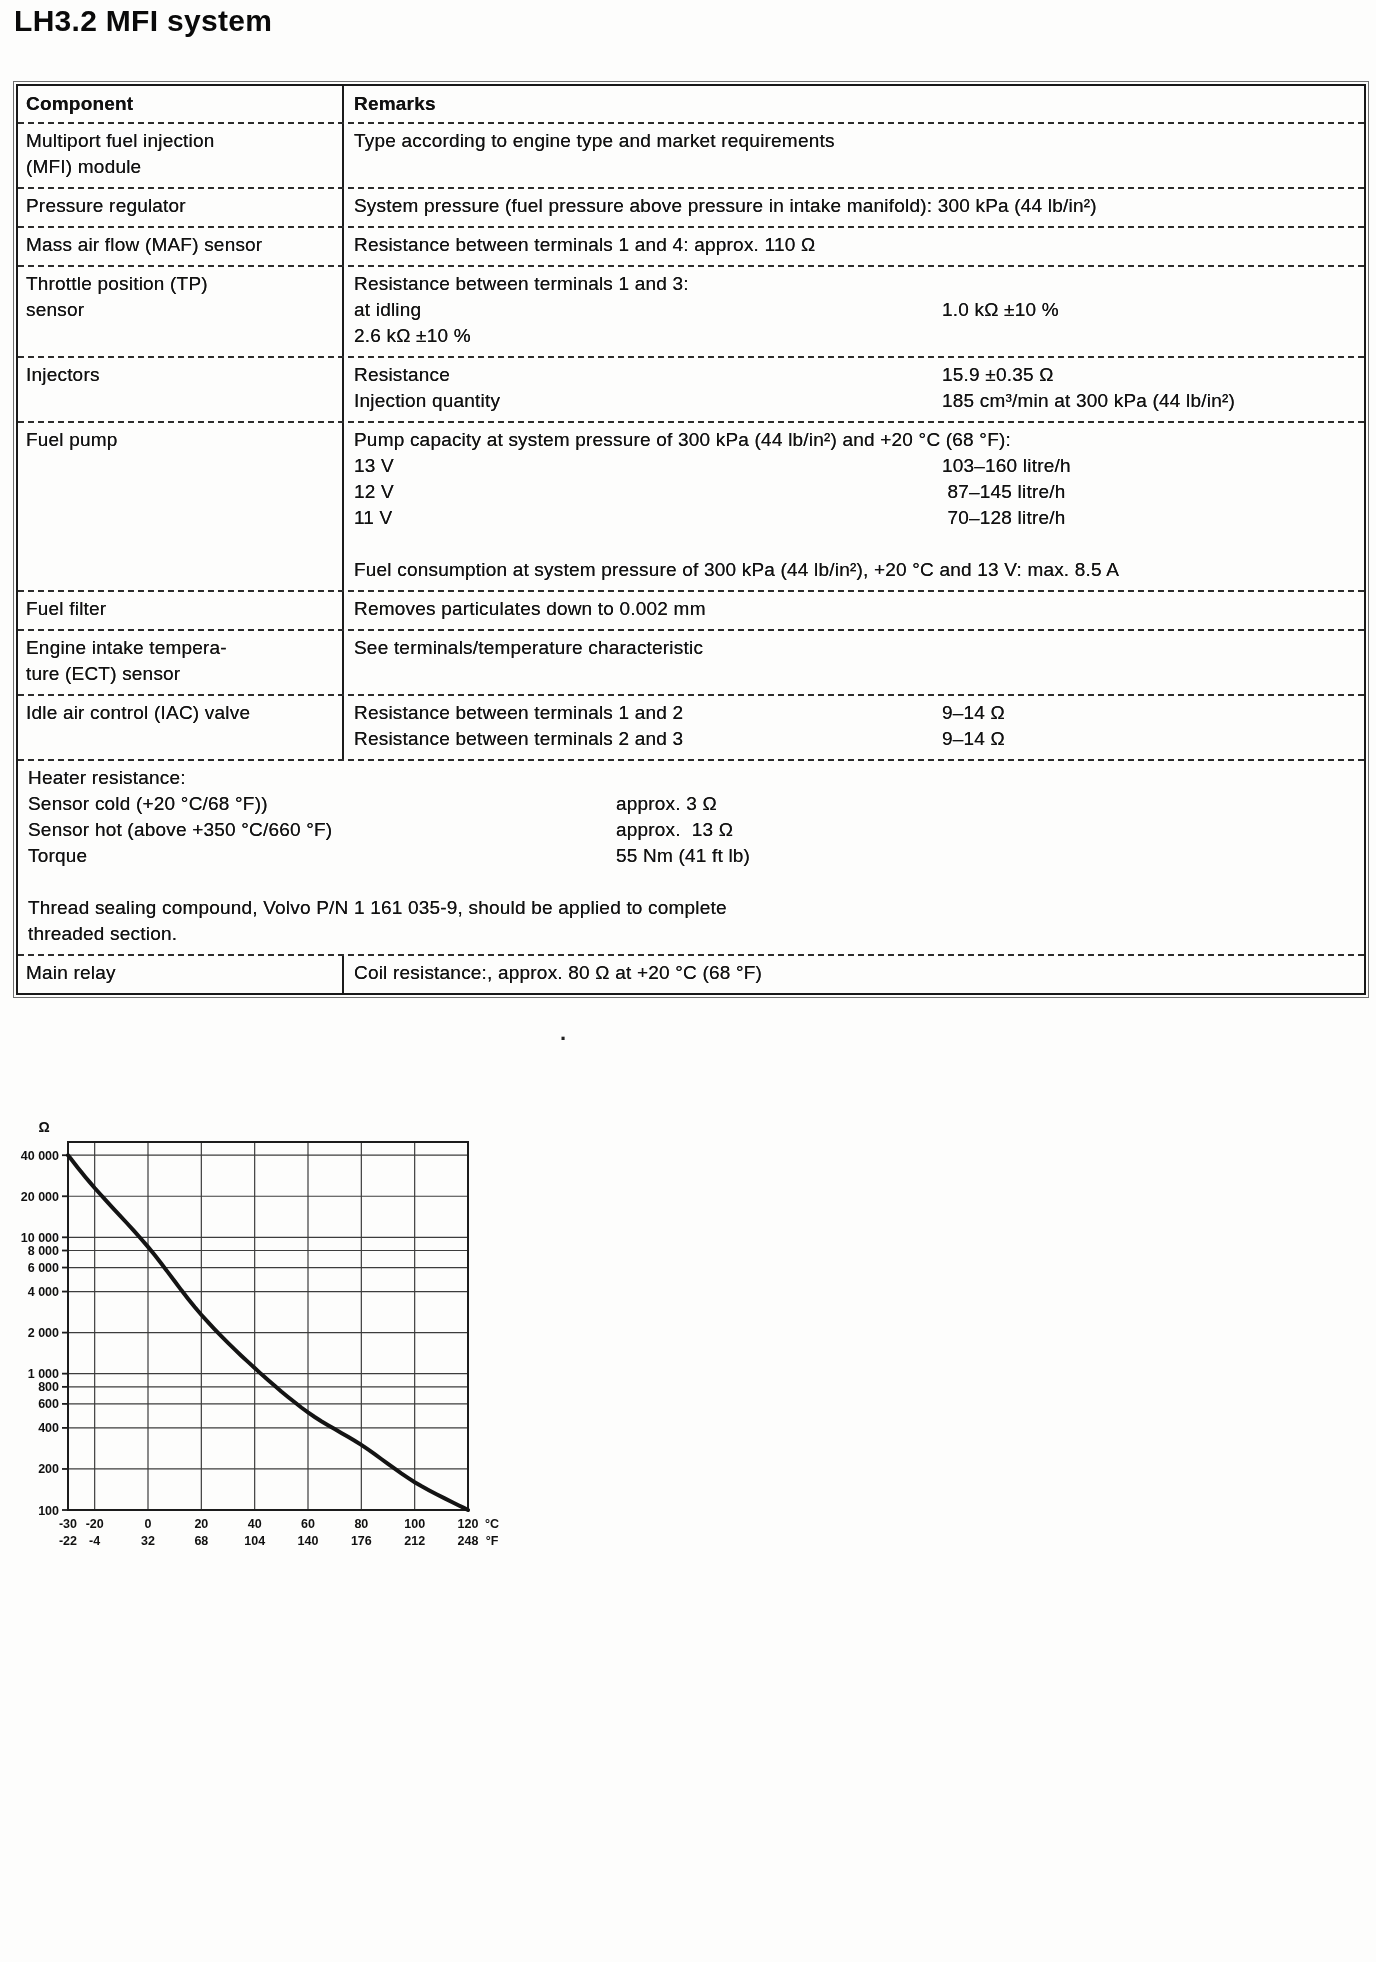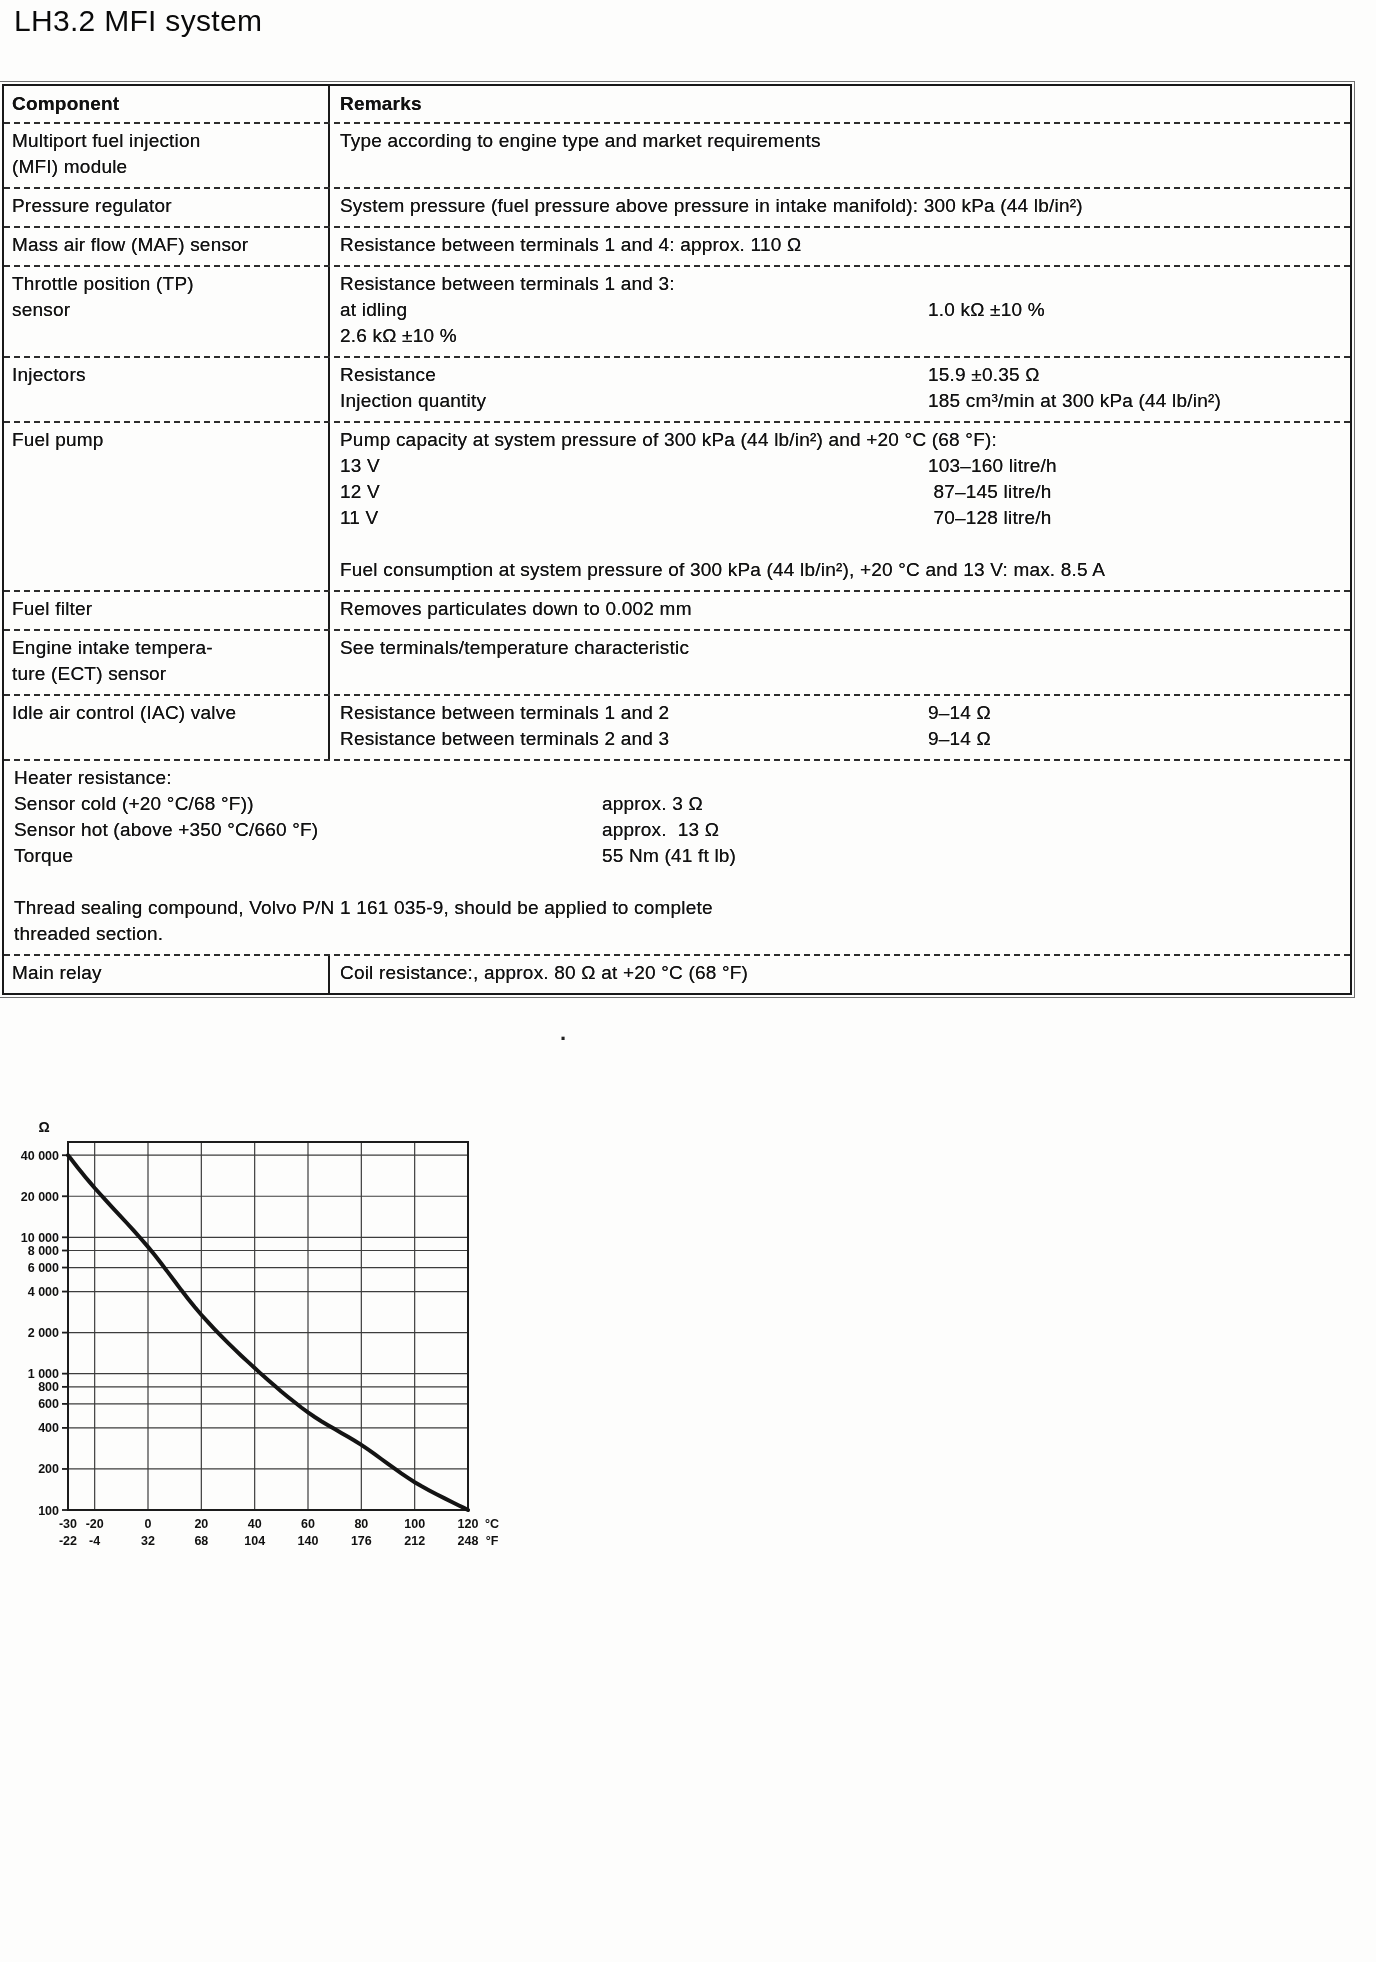--- a/index.html
+++ b/index.html
@@ -3,25 +3,25 @@
 <meta charset="utf-8">
 <style>
   html,body{margin:0;padding:0;}
   body{
     width:1376px;height:1962px;background:#fdfdfc;
     font-family:"Liberation Sans", sans-serif;color:#111;
   }
   .page{position:relative;width:1376px;height:1962px;overflow:hidden;}
   .page-title{
     position:absolute;left:14px;top:4px;
-    font-size:30px;font-weight:400;letter-spacing:.3px;color:#0a0a0a;
+    font-size:30px;font-weight:700;letter-spacing:.3px;color:#0a0a0a;
   }
   
   .spec-table{
-    position:absolute;left:2px;top:84px;width:1350px;
+    position:absolute;left:16px;top:84px;width:1350px;
     box-sizing:border-box;border:2px solid #181818;
     outline:1px solid #6f6f6f;outline-offset:2px;
     background:#fdfdfc;
     font-size:19px;letter-spacing:.2px;
     text-shadow:0 0 .5px rgba(10,10,10,.85);
   }
   .trow{display:flex;align-items:stretch;}
   .trow + .trow, .rows .trow:first-child{border-top:2px dashed #2c2c2c;}
   .cell{box-sizing:border-box;}
   .comp{

